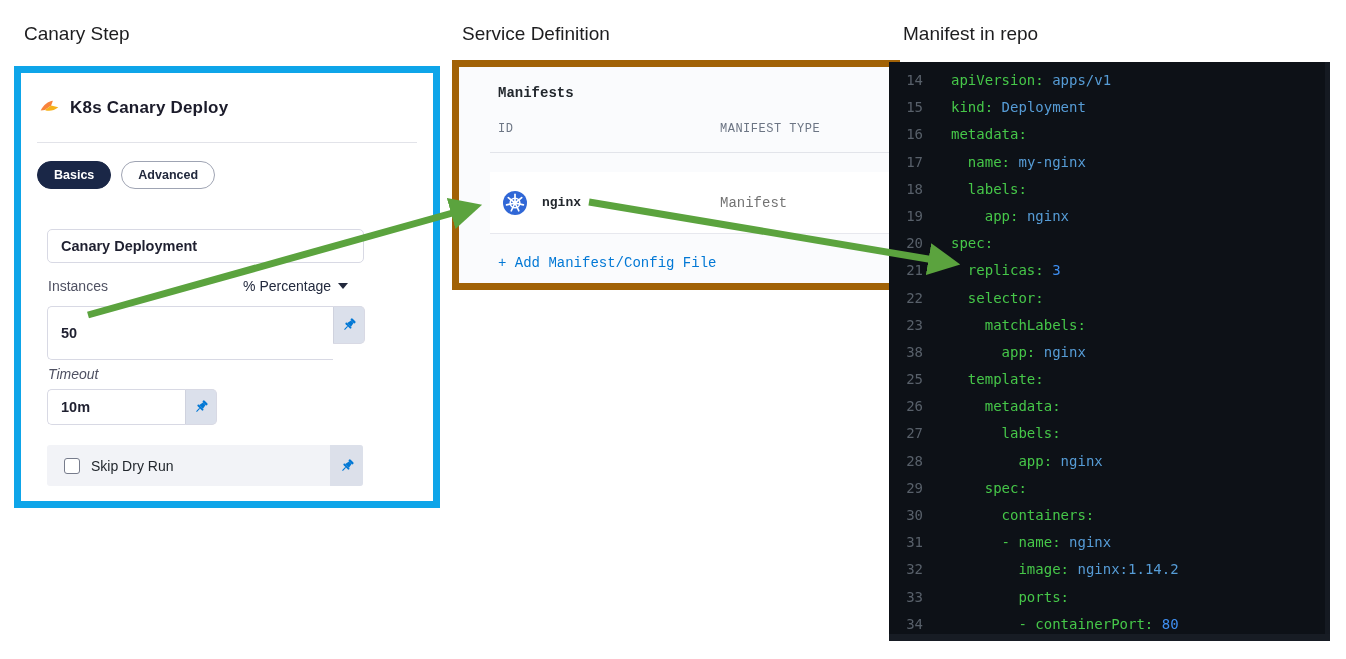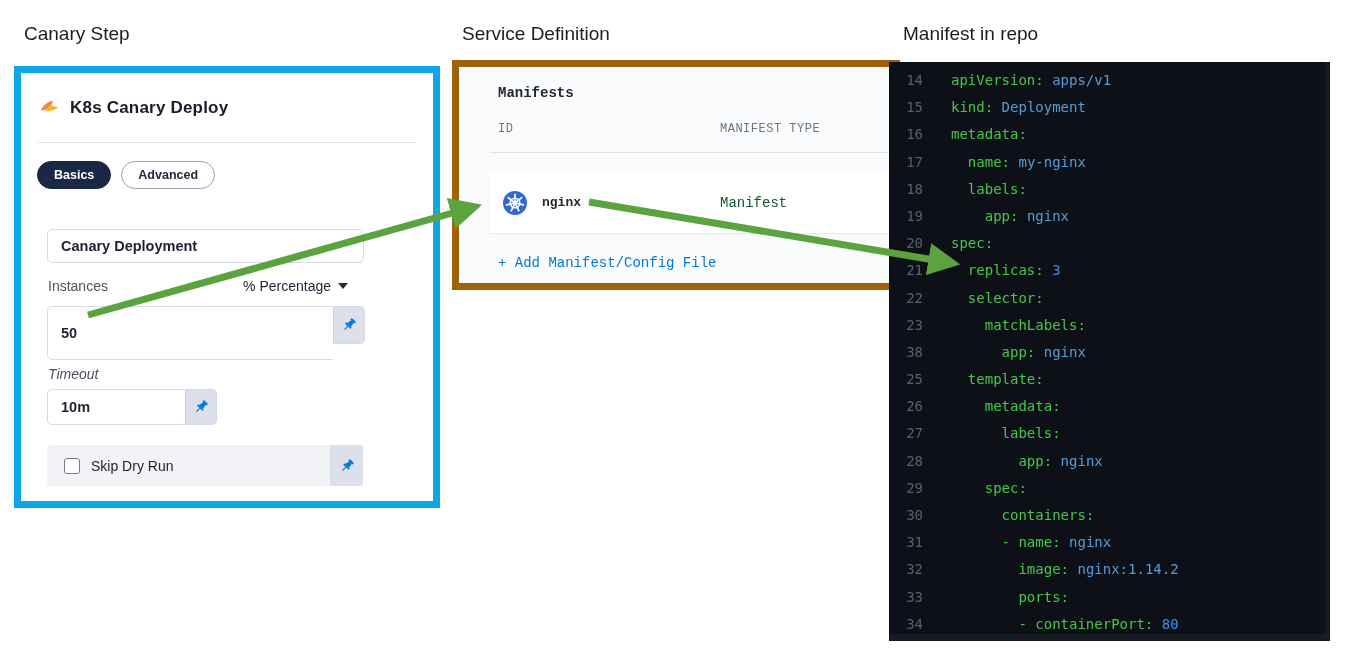--- a/index.html
+++ b/index.html
@@ -51,21 +51,21 @@
   
   .panel2 { position:absolute; left:452px; top:60px; width:448px; height:230px; background:#fafbfd; border:7px solid #a16207;font-family:Liberation Mono, monospace; }
   .manifests-title { position:absolute; left:39px; top:18px; font-size:14px; font-weight:bold; color:#22272d; }
   .tbl-head { position:absolute; top:55px; left:0; right:0; font-size:12px; font-weight:500; color:#6c7584; letter-spacing:.5px; }
   .th-id { position:absolute; left:39px;text-align:center; }
   .th-type { position:absolute; left:261px; }
   .tbl-divider { position:absolute; top:85px; left:31px; right:0; height:1px; background:#e2e4ea; }
   .manifest-row { position:absolute; top:105px; left:31px; right:0; height:62px; background:#ffffff; border-bottom:1px solid #e7e8ee; display:flex; align-items:center; cursor:pointer; }
   .k8s-badge { margin-left:12px; display:flex; }
   .row-id { font-size:13px; font-weight:600; color:#22272d; margin-left:14px; }
-  .row-type { position:absolute; left:230px; font-size:14px; color:#14532d; }
+  .row-type { position:absolute; left:230px; font-size:14px; color:#737373; }
   .add-link { position:absolute; left:39px; top:188px; font-size:14px; font-weight:500; color:#0278d5; cursor:pointer; }
 
   
   .panel3 { position:absolute; left:889px; top:62px; width:441px; height:579px; background:#0d1117; }
   .code-lines { position:absolute; top:5px; left:0; right:5px; font-family:"DejaVu Sans Mono", monospace; font-size:14px; }
   .code-line { display:flex; height:27.2px; line-height:27.2px; }
   .ln { width:34px; text-align:right; color:#58606a; flex:none; }
   .code { margin-left:28px; white-space:pre; color:#c9d1d9; }
   .k { color:#46c749; }
   .vs { color:#569cd6; }

